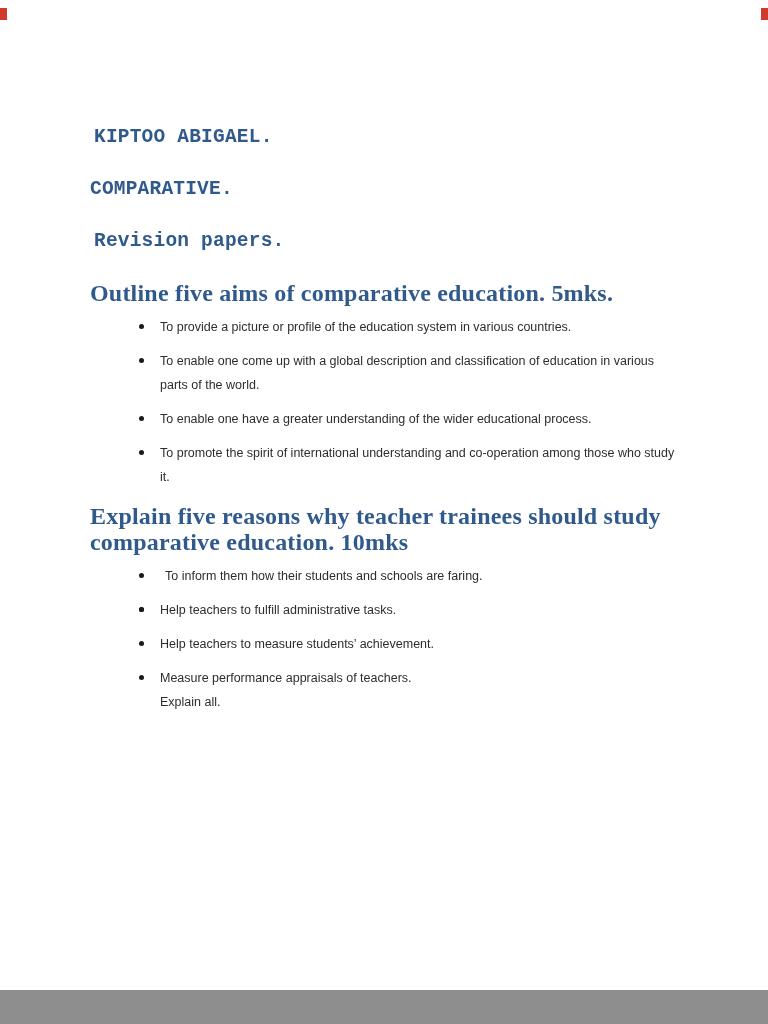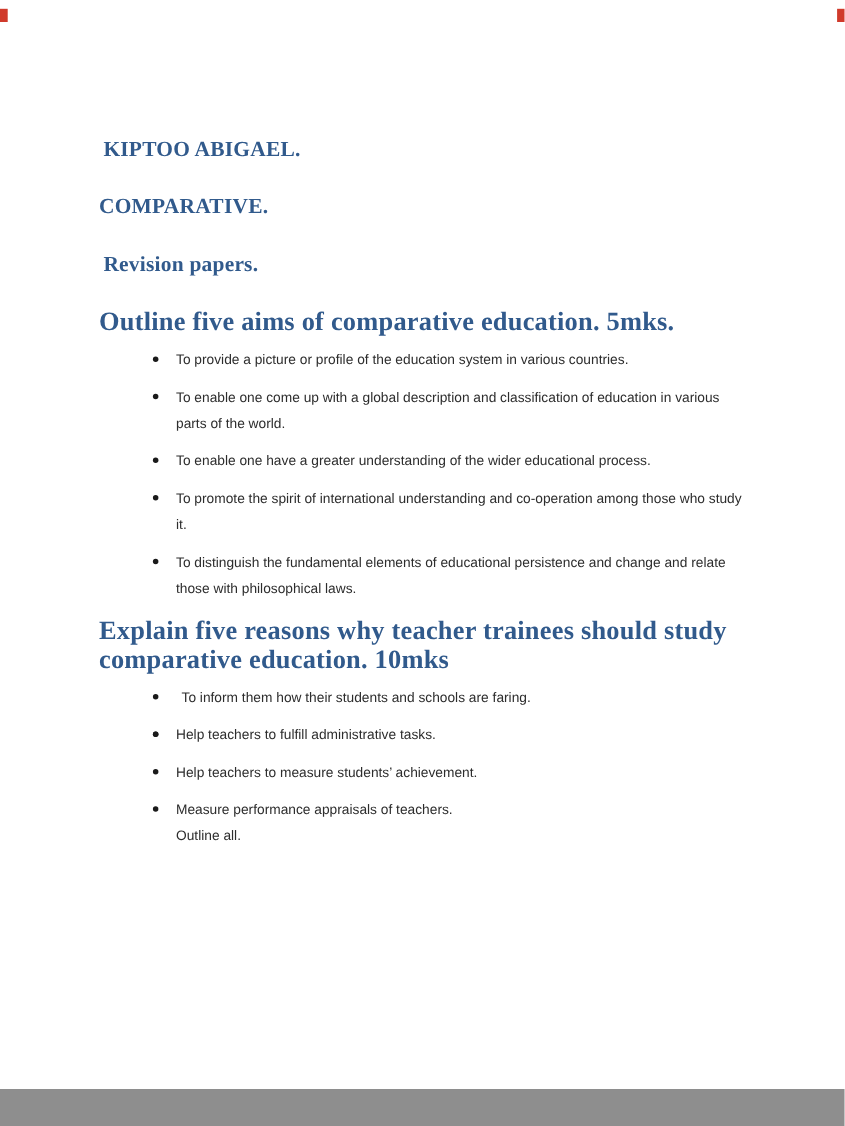--- a/index.html
+++ b/index.html
@@ -12,21 +12,21 @@
     font-family: "Liberation Sans", sans-serif;
   }
   .content {
     position: absolute;
     top: 0; left: 0;
     width: 768px;
     padding: 124px 0 0 90px;
     box-sizing: border-box;
   }
   .doc-title {
-    font-family: Liberation Serif, serif;
+    font-family: Liberation Mono, monospace;
     font-weight: bold;
     font-size: 19.5px;
     line-height: 26px;
     letter-spacing: 0.2px;
     color: #315A8C;
     margin: 0 0 26px 0;
   }
   .indent-1 { padding-left: 4px; }
   .section-heading {
     font-family: "Liberation Serif", serif;
@@ -111,24 +111,20 @@
         <span class="bullet-text">To enable one come up with a global description and classification of education in various parts of the world.</span>
       </li>
       <li>
         <span class="dot"></span>
         <span class="bullet-text">To enable one have a greater understanding of the wider educational process.</span>
       </li>
       <li>
         <span class="dot"></span>
         <span class="bullet-text">To promote the spirit of international understanding and co-operation among those who study it.</span>
       </li>
-      <li>
-        <span class="dot"></span>
-        <span class="bullet-text">To distinguish the fundamental elements of educational persistence and change and relate those with philosophical laws.</span>
-      </li>
     </ul>
 
     <h2 class="section-heading second">Explain five reasons why teacher trainees should study comparative education. 10mks</h2>
     <ul class="bullets">
       <li class="sp1">
         <span class="dot"></span>
         <span class="bullet-text">To inform them how their students and schools are faring.</span>
       </li>
       <li>
         <span class="dot"></span>
@@ -137,20 +133,20 @@
         <span class="dot"></span>
         <span class="bullet-text">Help teachers to fulfill administrative tasks.</span>
       </li>
       <li>
         <span class="dot"></span>
         <span class="bullet-text">Help teachers to measure students’ achievement.</span>
       </li>
       <li>
         <span class="dot"></span>
         <span class="bullet-text">Measure performance appraisals of teachers.</span>
-        <div class="note-line">Outline all.</div>
+        <div class="note-line">Explain all.</div>
       </li>
     </ul>
 
   </div>
 
   <div class="footer-bar"></div>
 </div>
 
 </body></html>

